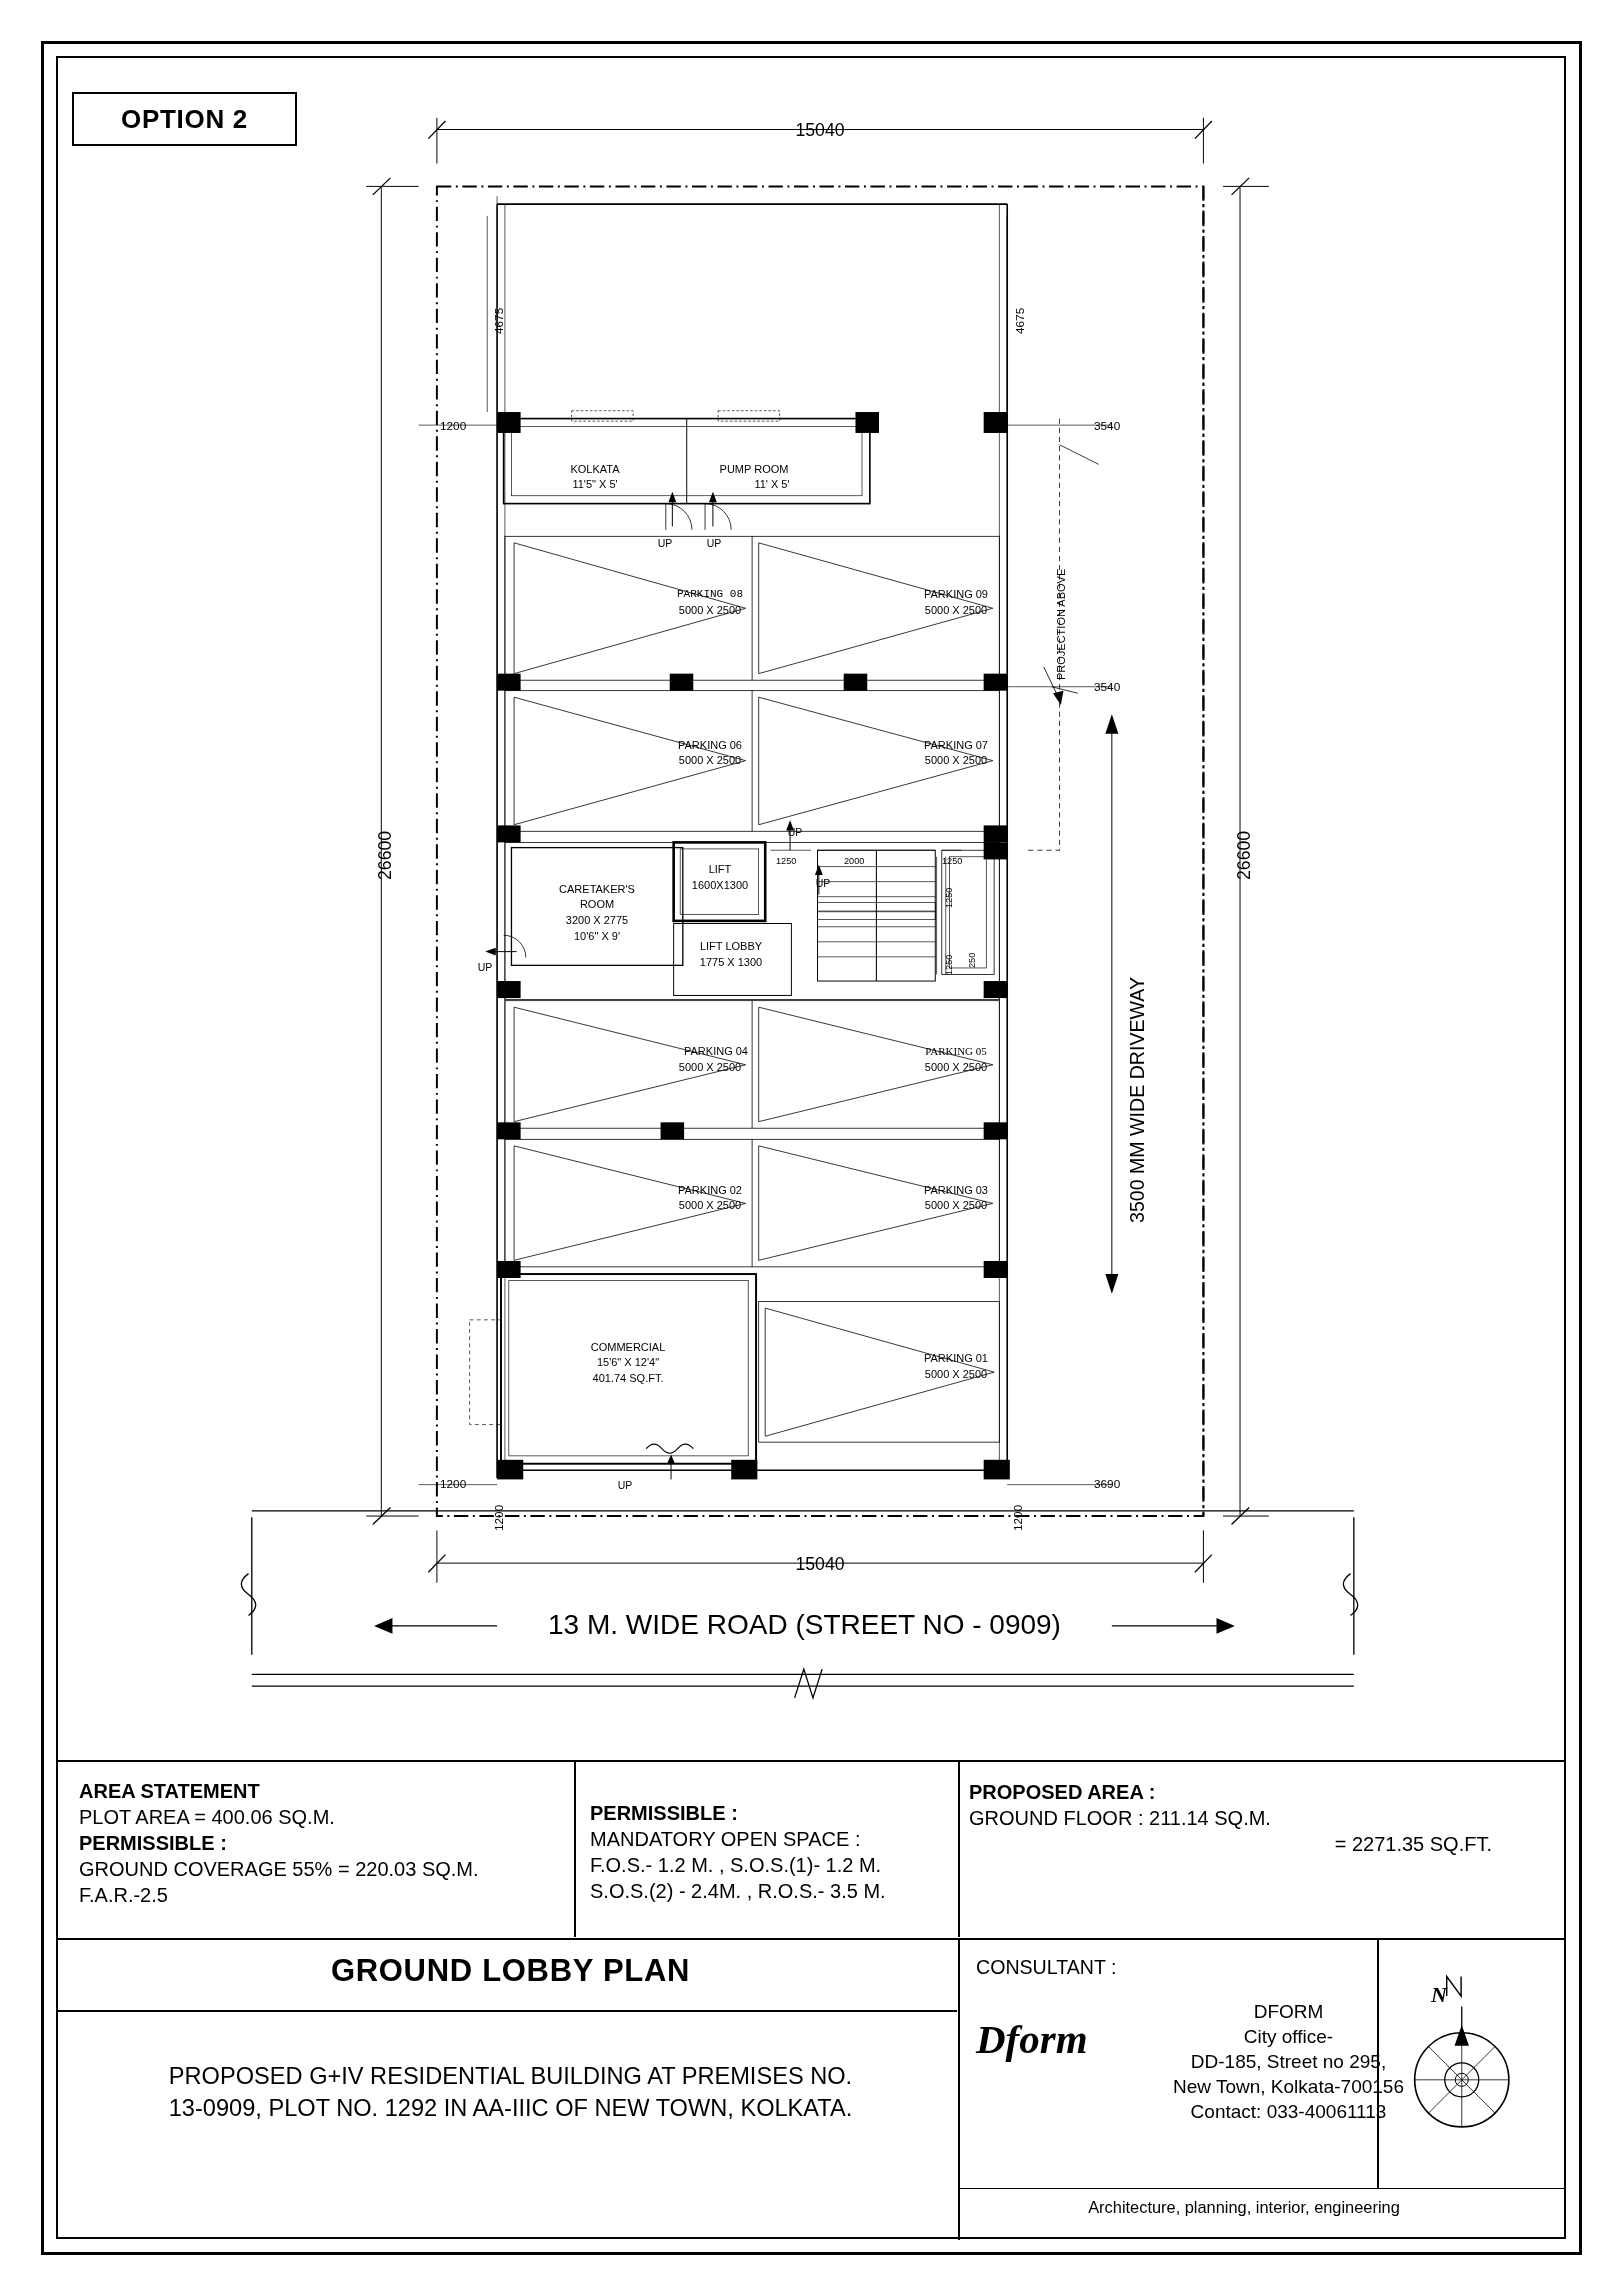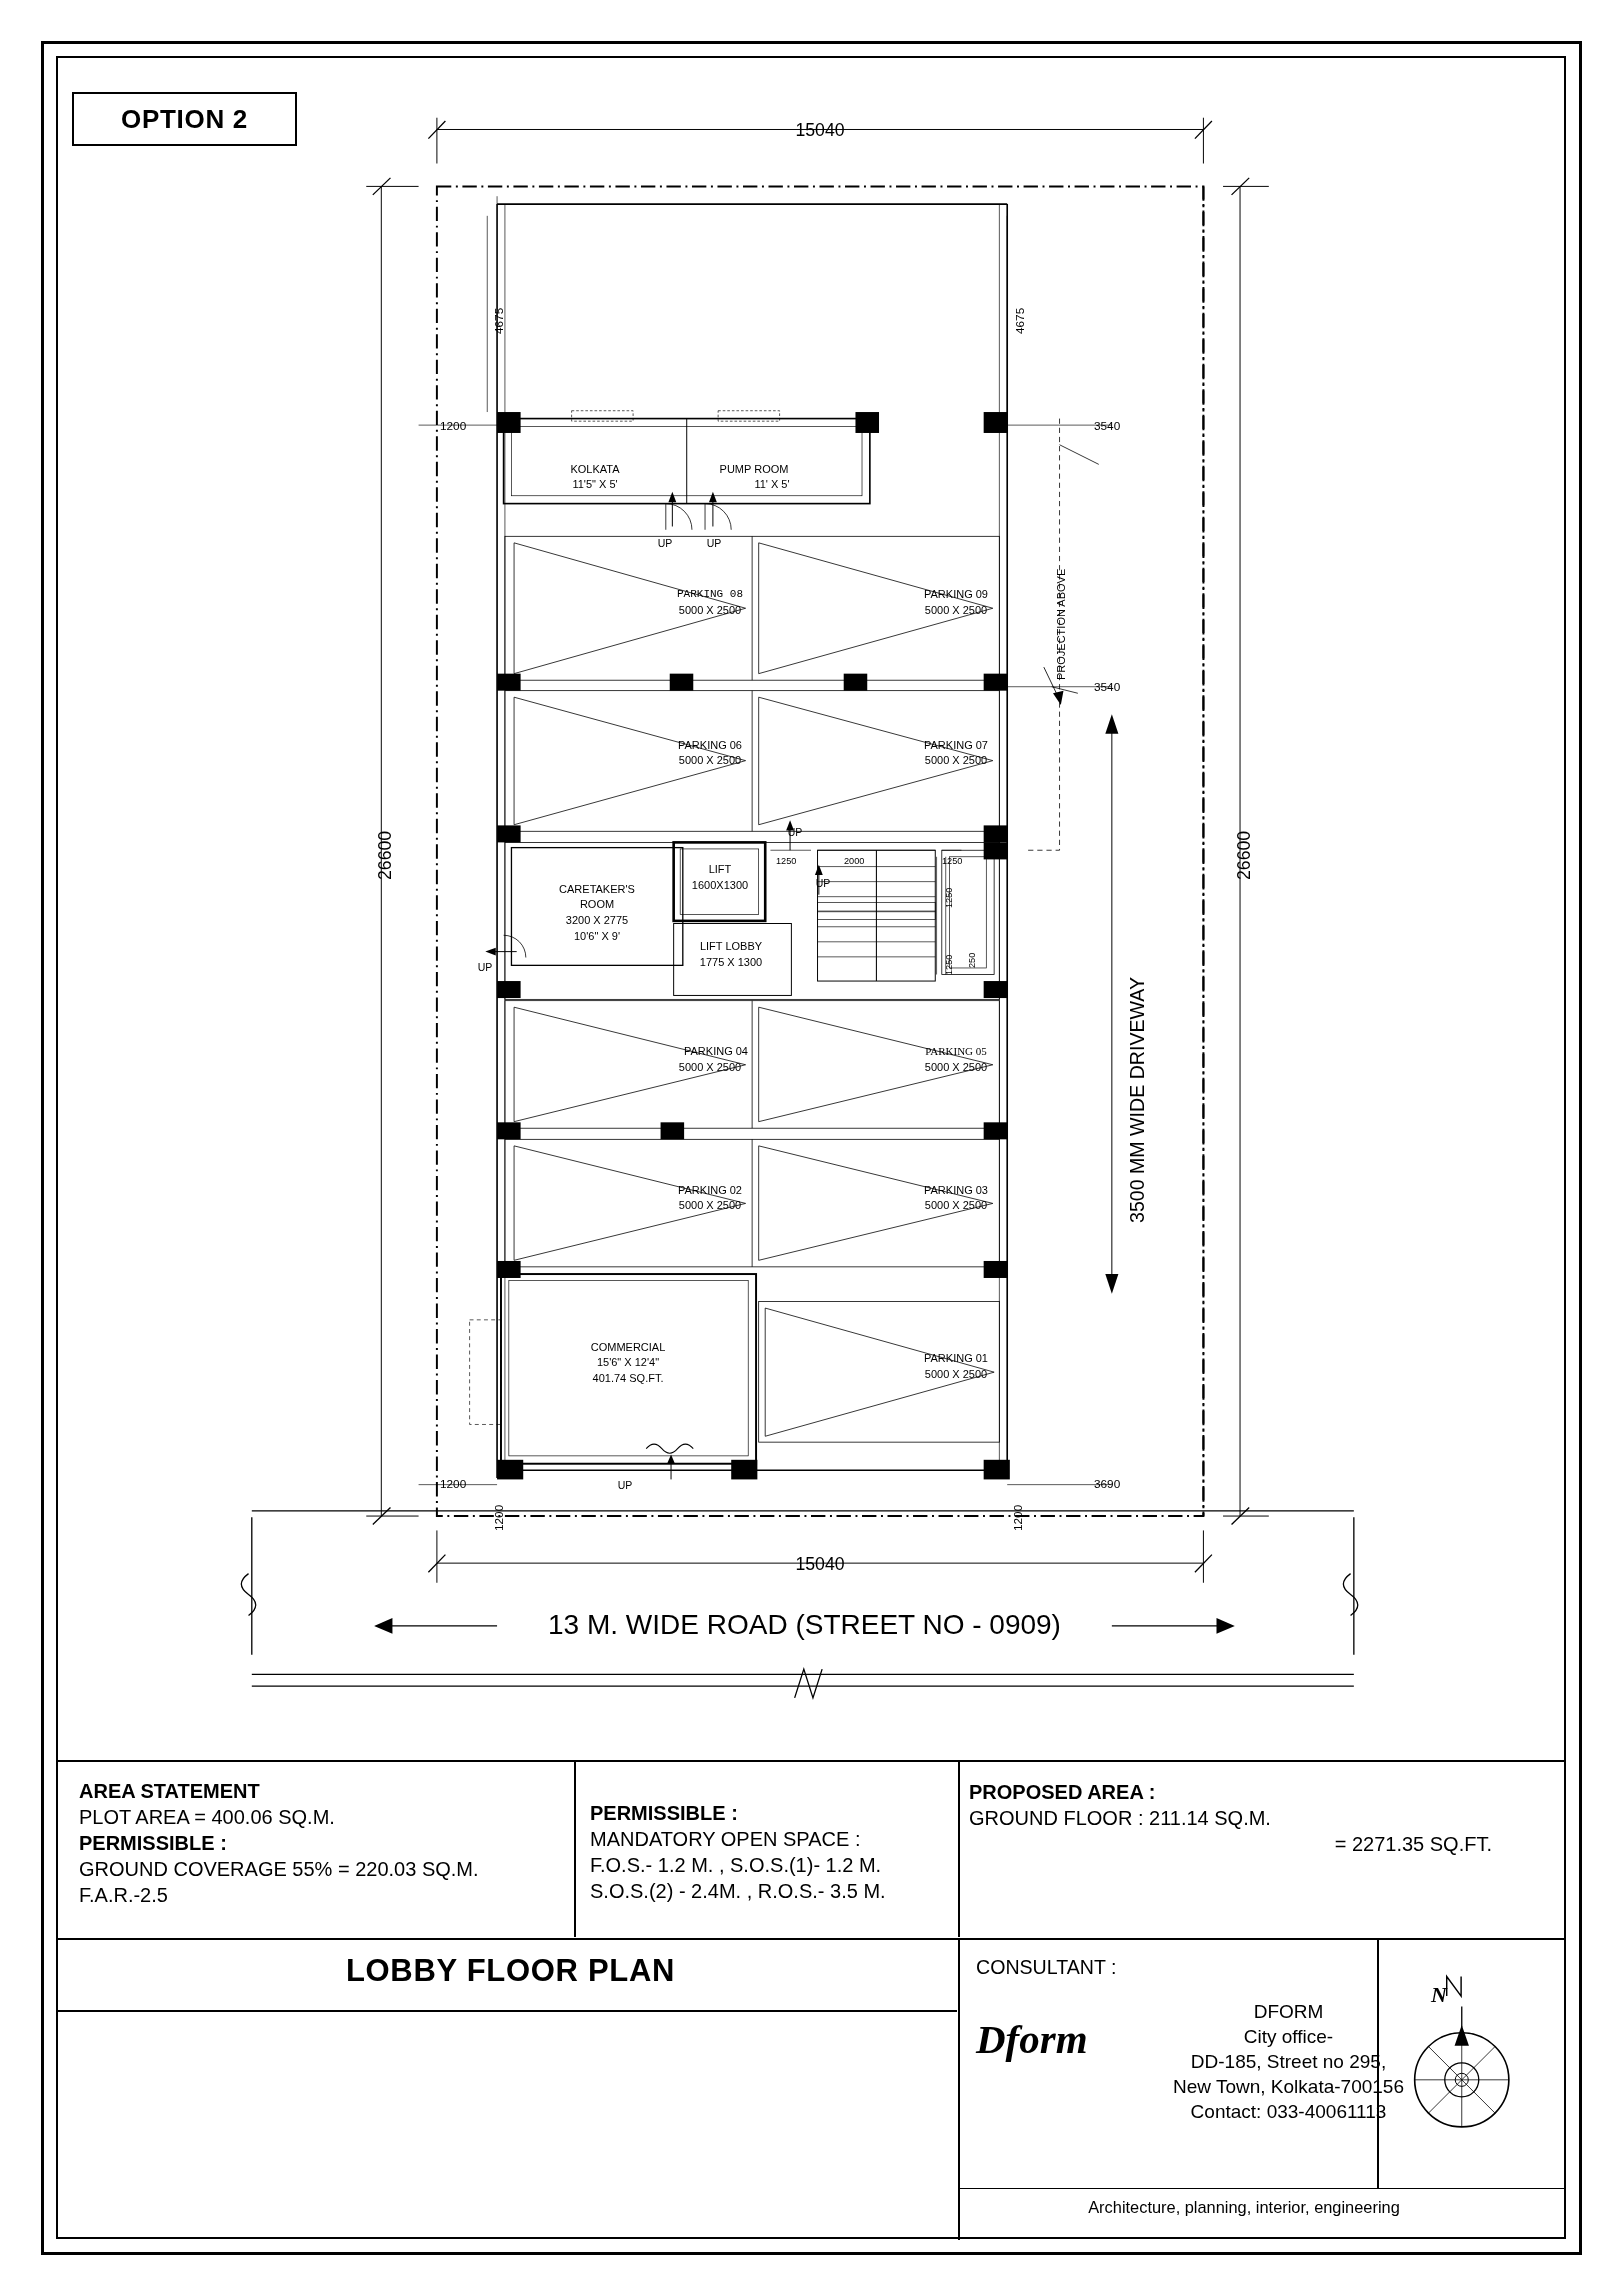--- a/index.html
+++ b/index.html
@@ -511,22 +511,26 @@
     <div>S.O.S.(2) - 2.4M. , R.O.S.- 3.5 M.</div>
   </div>
 
   <div class="blk" style="left:969px; top:1779px;">
     <div><b>PROPOSED AREA :</b></div>
     <div>GROUND FLOOR : 211.14 SQ.M.</div>
     <div style="text-align:right; width:523px;">= 2271.35 SQ.FT.</div>
   </div>
 
   <div class="title-band"></div>
-  <div class="title-main">LOBBY FLOOR PLAN</div>
+  <div class="title-main">GROUND LOBBY PLAN</div>
   <div class="title-rule"></div>
+  <div class="title-sub">
+    <div>PROPOSED G+IV RESIDENTIAL BUILDING AT PREMISES NO.</div>
+    <div>13-0909, PLOT NO. 1292 IN AA-IIIC OF NEW TOWN, KOLKATA.</div>
+  </div>
 
   <div class="consult-sep"></div>
   <div class="consult-label">CONSULTANT :</div>
   <div class="dform-logo">Dform</div>
   <div class="consult-addr">
     <div>DFORM</div>
     <div>City office-</div>
     <div>DD-185, Street no 295,</div>
     <div>New Town, Kolkata-700156</div>
     <div>Contact: 033-40061113</div>

